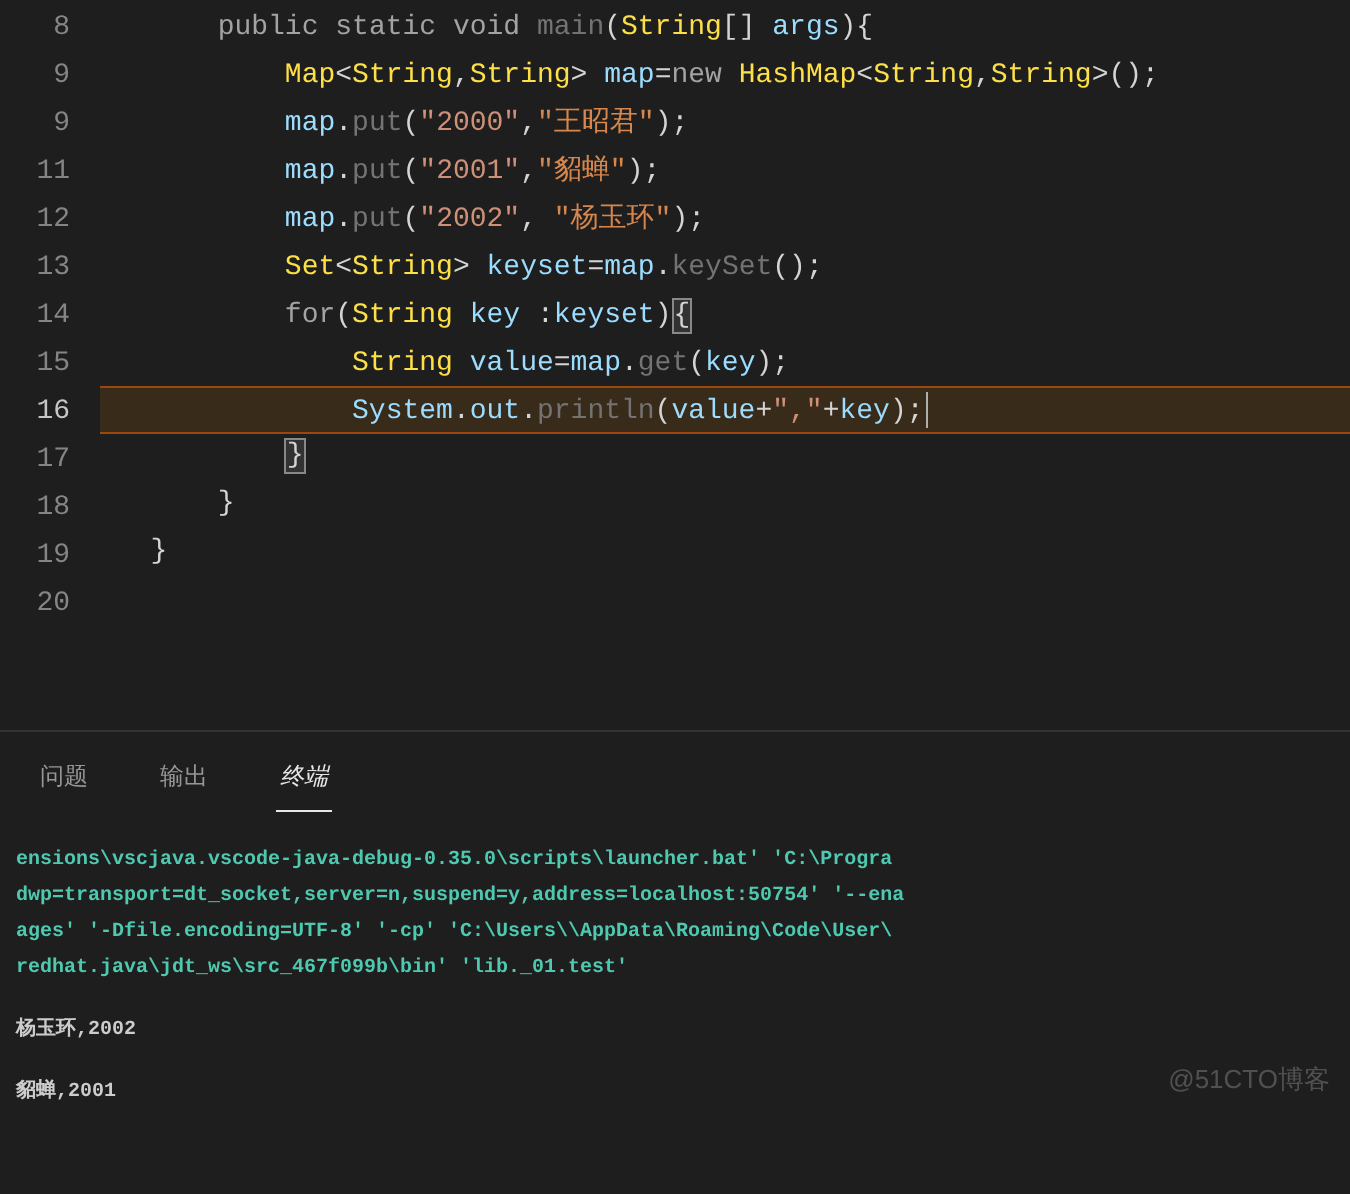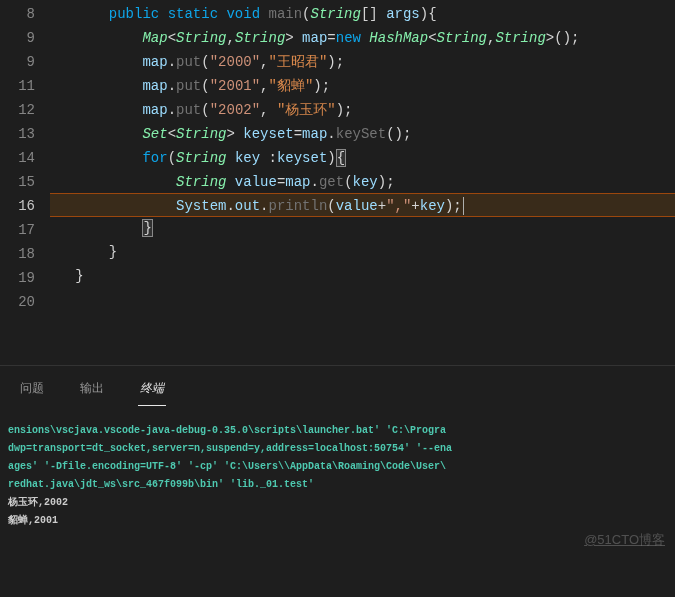--- a/index.html
+++ b/index.html
@@ -34,22 +34,22 @@
       position: relative;
     }
     .line { height: 24px; line-height: 24px; white-space: pre; }
     .line.highlight {
       background: rgba(255,140,0,0.12);
       border-top: 1px solid rgba(255,100,0,0.5);
       border-bottom: 1px solid rgba(255,100,0,0.5);
       margin-top: -1px;
       margin-bottom: -1px;
     }
-    .kw { color: #0ea5e9; }
-    .type { color: #86efac; font-style: italic; }
+    .kw { color: #a3a3a3; }
+    .type { color: #fde047; }
     .str { color: #ce9178; }
     .str-cn { color: #d7874b; }
     .fn { color: #737373; }
     .var { color: #9cdcfe; text-align: center; }
     .paren { color: #d4d4d4; }
     .op { color: #d4d4d4; }
     .brace-hl {
       border: 1px solid #888;
       background: rgba(100,100,100,0.3);
     }
@@ -80,29 +80,28 @@
       font-style: italic;
     }
     .terminal {
       padding: 10px 8px;
       font-size: 10px;
       line-height: 18px;
       font-family: Consolas, 'Courier New', monospace;
       font-weight: bold;
     }
     .term-cmd { color: #4ec9b0; white-space: pre; }
-    .term-out { color: #cccccc; white-space: pre; }
+    .term-out { color: #cccccc; white-space: pre; margin-top: 13px; }
     .watermark {
       position: absolute;
       right: 10px;
       bottom: 48px;
       color: rgba(200,200,200,0.3);
       font-size: 13px;
       font-family: sans-serif;
-      text-decoration: underline;
     }
   </style>
 </head>
 <body>
 
 <div class="editor">
   <div class="gutter">
     <div>8</div>
     <div>9</div>
     <div>9</div>

